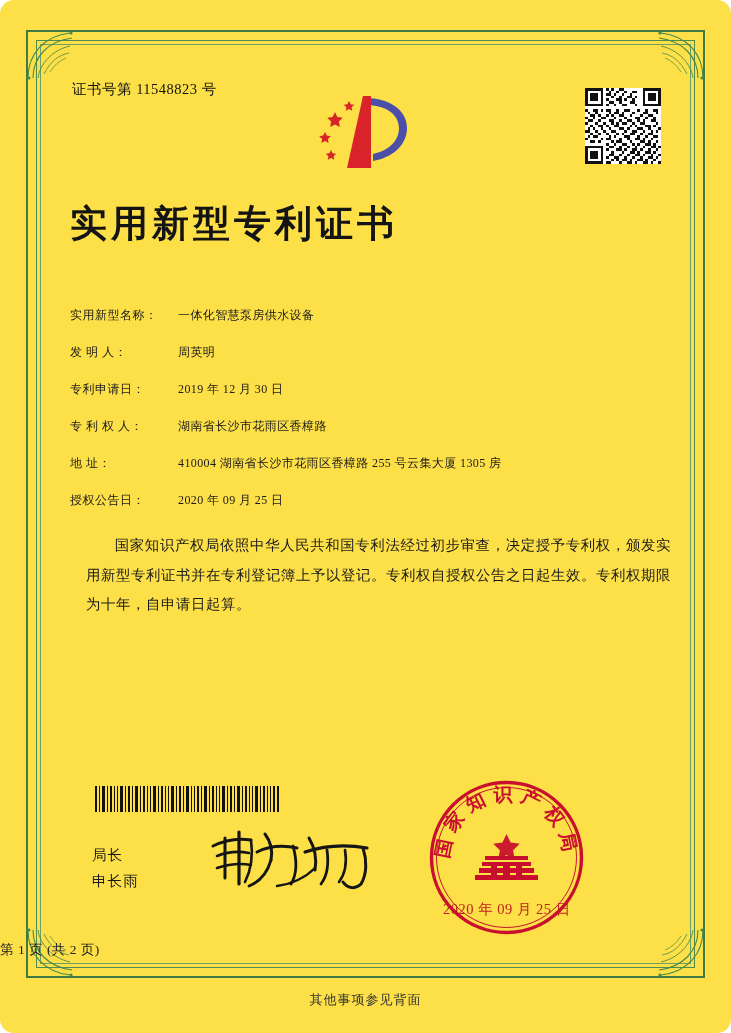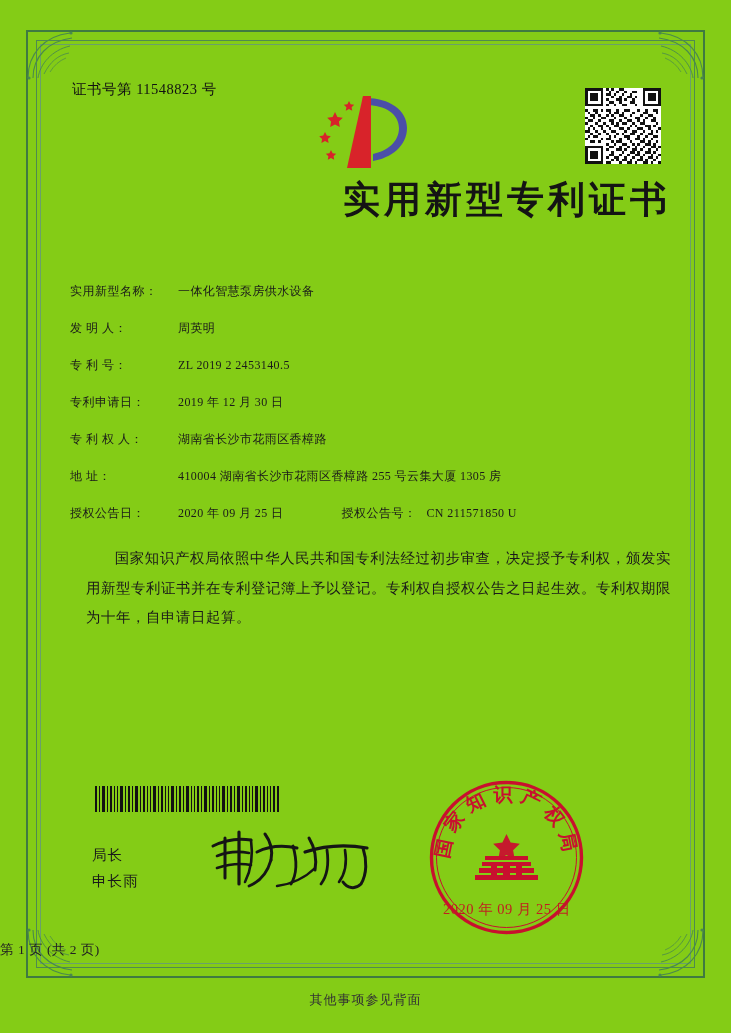--- a/index.html
+++ b/index.html
@@ -13,21 +13,22 @@
     font-family: "Liberation Serif", serif;
     color: #1a1a1a;
     position: relative;
     overflow: hidden;
   }
 
   
   .page {
     position: absolute;
     inset: 0;
-    background: #84cc16;
+    background: #fde047;
+    border-radius: 14px;
   }
   .frame-outer {
     position: absolute;
     left: 26px;
     top: 30px;
     right: 26px;
     bottom: 55px;
     border: 2px solid #3f7a41;
     box-sizing: border-box;
   }
@@ -88,25 +89,25 @@
   .qr {
     position: absolute;
     right: 70px;
     top: 88px;
     width: 76px;
     height: 76px;
   }
   .qr svg { display:block; width:100%; height:100%; }
 
   .title {
-    text-align: right;
+    text-align: left;
     font-size: 37px;
     font-weight: bold;
     letter-spacing: 4px;
-    margin-top: 76px;
+    margin-top: 100px;
     font-family: Liberation Sans, sans-serif;
     color: #141414;
   }
 
   .fields {
     margin-top: 60px;
     font-size: 12px;
     line-height: 1;
   }
   .field-row {
@@ -500,47 +501,39 @@
       <div class="field-row">
         <span class="field-label">实用新型名称：</span>
         <span class="field-value">一体化智慧泵房供水设备</span>
       </div>
 
       <div class="field-row">
         <span class="field-label">发 明 人：</span>
         <span class="field-value">周英明</span>
       </div>
 
-      <div class="field-row">
-        <span class="field-label">专 利 号：</span>
-        <span class="field-value">ZL 2019 2 2453140.5</span>
-      </div>
 
       <div class="field-row">
         <span class="field-label">专利申请日：</span>
         <span class="field-value">2019 年 12 月 30 日</span>
       </div>
 
       <div class="field-row">
         <span class="field-label">专 利 权 人：</span>
         <span class="field-value">湖南省长沙市花雨区香樟路</span>
       </div>
 
       <div class="field-row">
         <span class="field-label">地 址：</span>
         <span class="field-value">410004 湖南省长沙市花雨区香樟路 255 号云集大厦 1305 房</span>
       </div>
 
       <div class="field-row two-col">
         <span class="field-label">授权公告日：</span>
         <span class="field-value">2020 年 09 月 25 日</span>
-        <span class="col2">
-          <span class="field-label">授权公告号：</span>
-          <span class="field-value">CN 211571850 U</span>
-        </span>
       </div>
 
     </div>
 
     <div class="paras">
       <p class="para">国家知识产权局依照中华人民共和国专利法经过初步审查，决定授予专利权，颁发实用新型专利证书并在专利登记簿上予以登记。专利权自授权公告之日起生效。专利权期限为十年，自申请日起算。</p>
     </div>
 
   </div>
 

